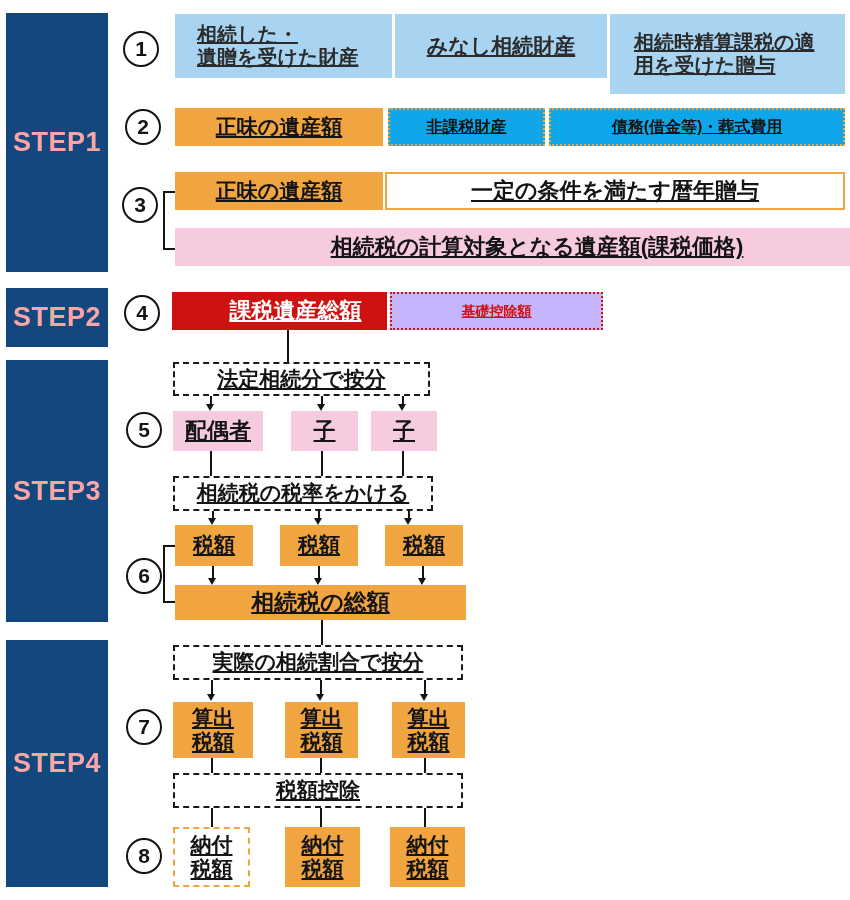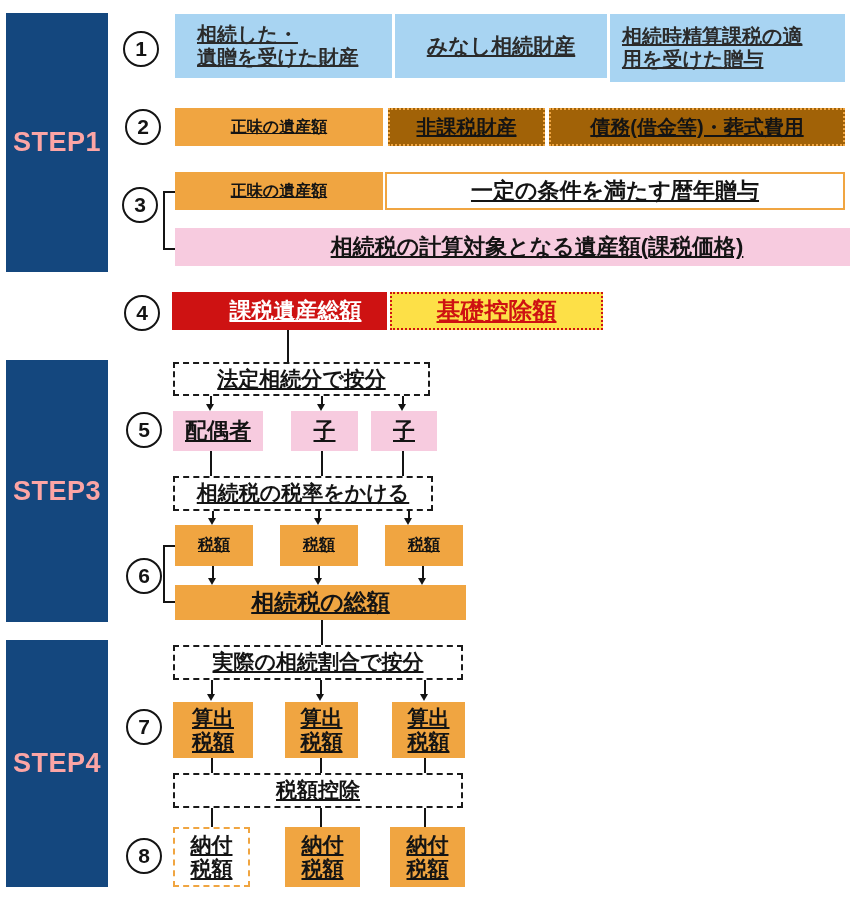--- a/index.html
+++ b/index.html
@@ -14,27 +14,27 @@
     display:flex;align-items:center;justify-content:center;
   }
   
   .bx{
     position:absolute;display:flex;align-items:center;justify-content:center;
     font-weight:bold;line-height:1.15;box-sizing:border-box;text-align:center;text-decoration:underline;
   }
   .pre{white-space:pre-line;}
   .left{justify-content:flex-start;text-align:left;}
   .blue{background:var(--light-blue,#A8D4F2);color:#2b2b2b;font-size:20px;}
-  .orange{background:var(--orange,#F0A541);color:#141414;font-size:16px;}
+  .orange{background:var(--orange,#F0A541);color:#141414;font-size:21px;}
   .pinkbx{background:var(--pink,#F7CBDF);color:#141414;font-size:22px;}
   .redbx{background:var(--red,#CE1212);color:#fff;font-size:22px;padding-left:32px;}
-  .dot-orange{background:#a16207;border:2px dotted var(--orange,#F0A541);color:#141414;font-size:20px;}
+  .dot-orange{background:#0ea5e9;border:2px dotted var(--orange,#F0A541);color:#141414;font-size:16px;}
   .dash-orange{background:#fff;border:2.5px dashed var(--orange,#F0A541);color:#141414;font-size:21px;}
   .sol-orange{background:#fff;border:2px solid var(--orange,#F0A541);color:#141414;font-size:22px;}
-  .dot-red{background:#fde047;border:2px dotted var(--red,#CE1212);color:var(--red,#CE1212);font-size:24px;}
+  .dot-red{background:#c4b5fd;border:2px dotted var(--red,#CE1212);color:var(--red,#CE1212);font-size:14px;}
   .dash-black{background:#fff;border:2.5px dashed #1a1a1a;color:#141414;font-size:21px;}
   .two{font-size:21px;line-height:1.12;}
   
   .num{
     position:absolute;width:36px;height:36px;border:2.5px solid #141414;border-radius:50%;
     display:flex;align-items:center;justify-content:center;font-size:21px;font-weight:600;
     box-sizing:border-box;background:#fff;color:#141414;
   }
   
   .vl{position:absolute;width:2.4px;background:#141414;}
@@ -53,20 +53,23 @@
   }
 </style>
 </head>
 <body>
 
 <div class="canvas">
 
   <div class="sb" style="top:13px;height:259px;">
       <span>STEP1</span>
     </div>
+  <div class="sb" style="top:288px;height:59px;">
+      <span>STEP2</span>
+    </div>
   <div class="sb" style="top:360px;height:262px;">
       <span>STEP3</span>
     </div>
   <div class="sb" style="top:640px;height:247px;">
       <span>STEP4</span>
     </div>
 
   <div class="num" style="left:123px;top:31px;">
       <span>1</span>
     </div>
@@ -90,21 +93,21 @@
     </div>
   <div class="num" style="left:126px;top:838px;">
       <span>8</span>
     </div>
 
   <div class="bx blue pre left" style="left:175px;top:14px;width:217px;height:64px;padding-left:22px;"><span>相続した・
 遺贈を受けた財産</span></div>
   <div class="bx blue" style="left:395px;top:14px;width:212px;height:64px;font-size:21px;">
       <span>みなし相続財産</span>
     </div>
-  <div class="bx blue pre left" style="left:610px;top:14px;width:235px;height:68px;padding-left:12px;"><span>相続時精算課税の適
+  <div class="bx blue pre left" style="left:610px;top:14px;width:235px;height:80px;padding-left:24px;"><span>相続時精算課税の適
 用を受けた贈与</span></div>
 
   <div class="bx orange" style="left:175px;top:108px;width:208px;height:38px;">
       <span>正味の遺産額</span>
     </div>
   <div class="bx dot-orange" style="left:388px;top:108px;width:157px;height:38px;">
       <span>非課税財産</span>
     </div>
   <div class="bx dot-orange" style="left:549px;top:108px;width:296px;height:38px;">
       <span>債務(借金等)・葬式費用</span>

